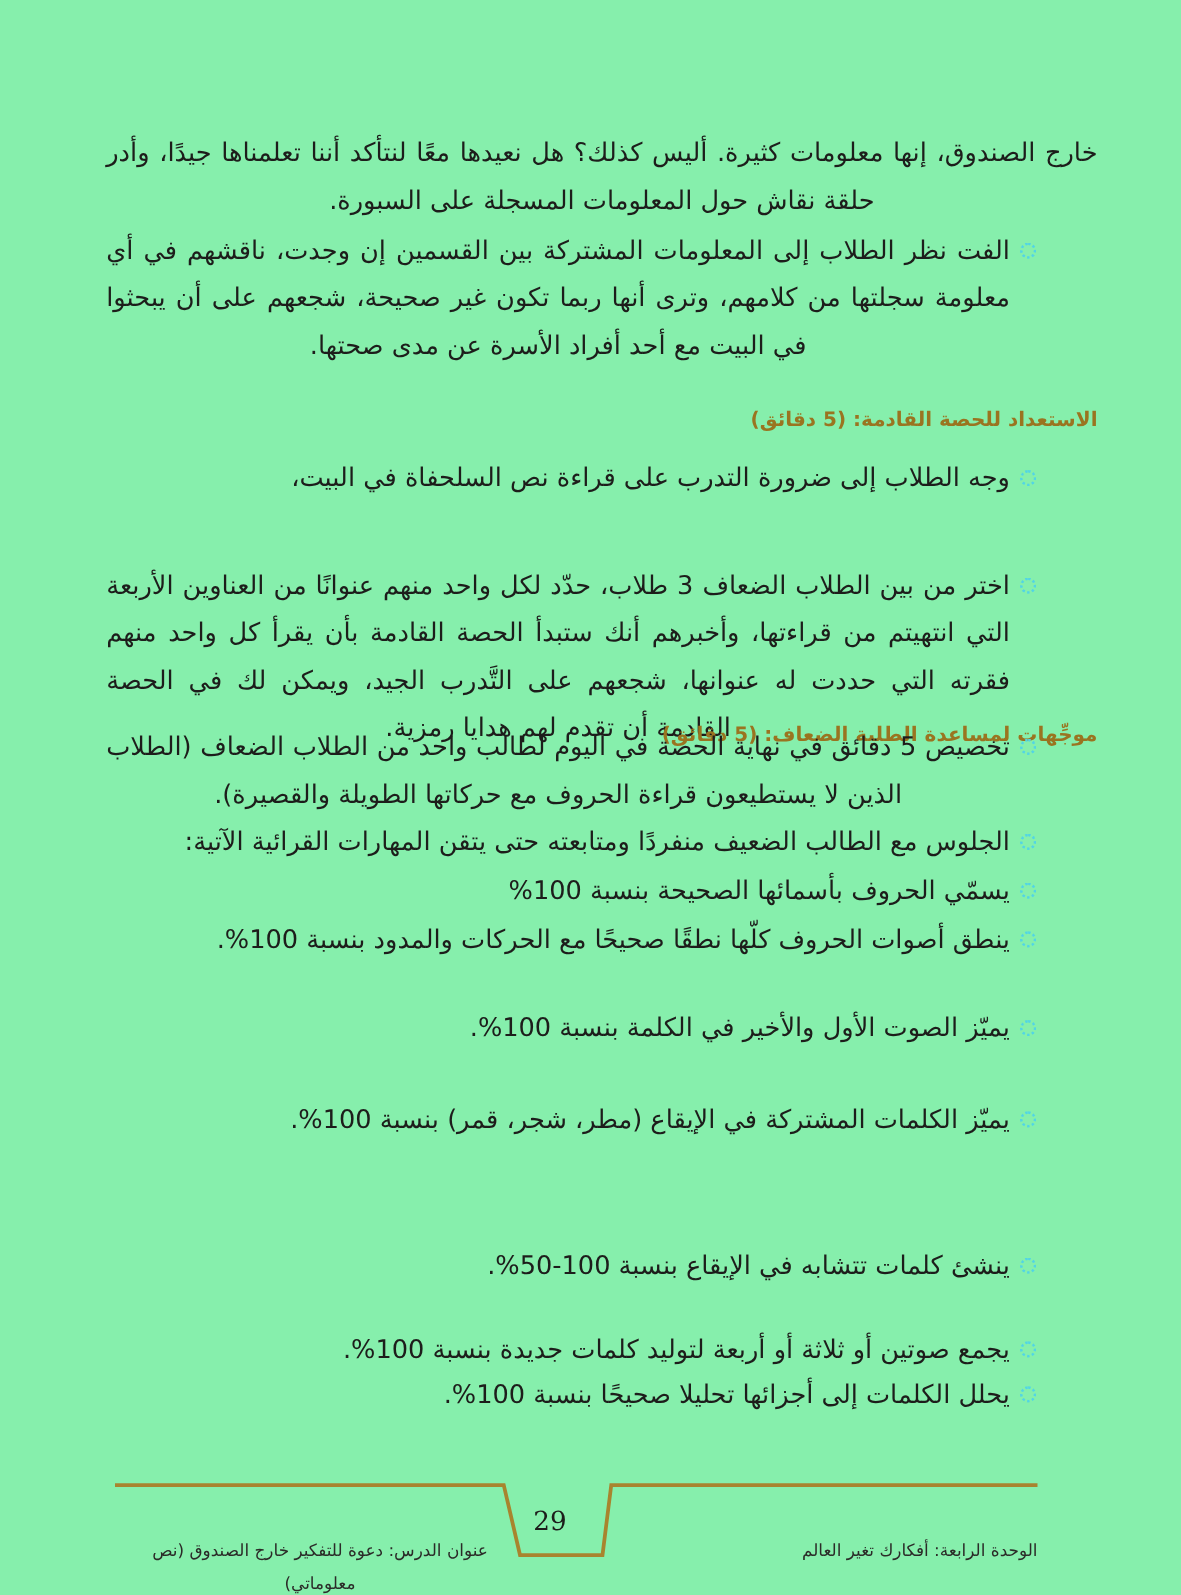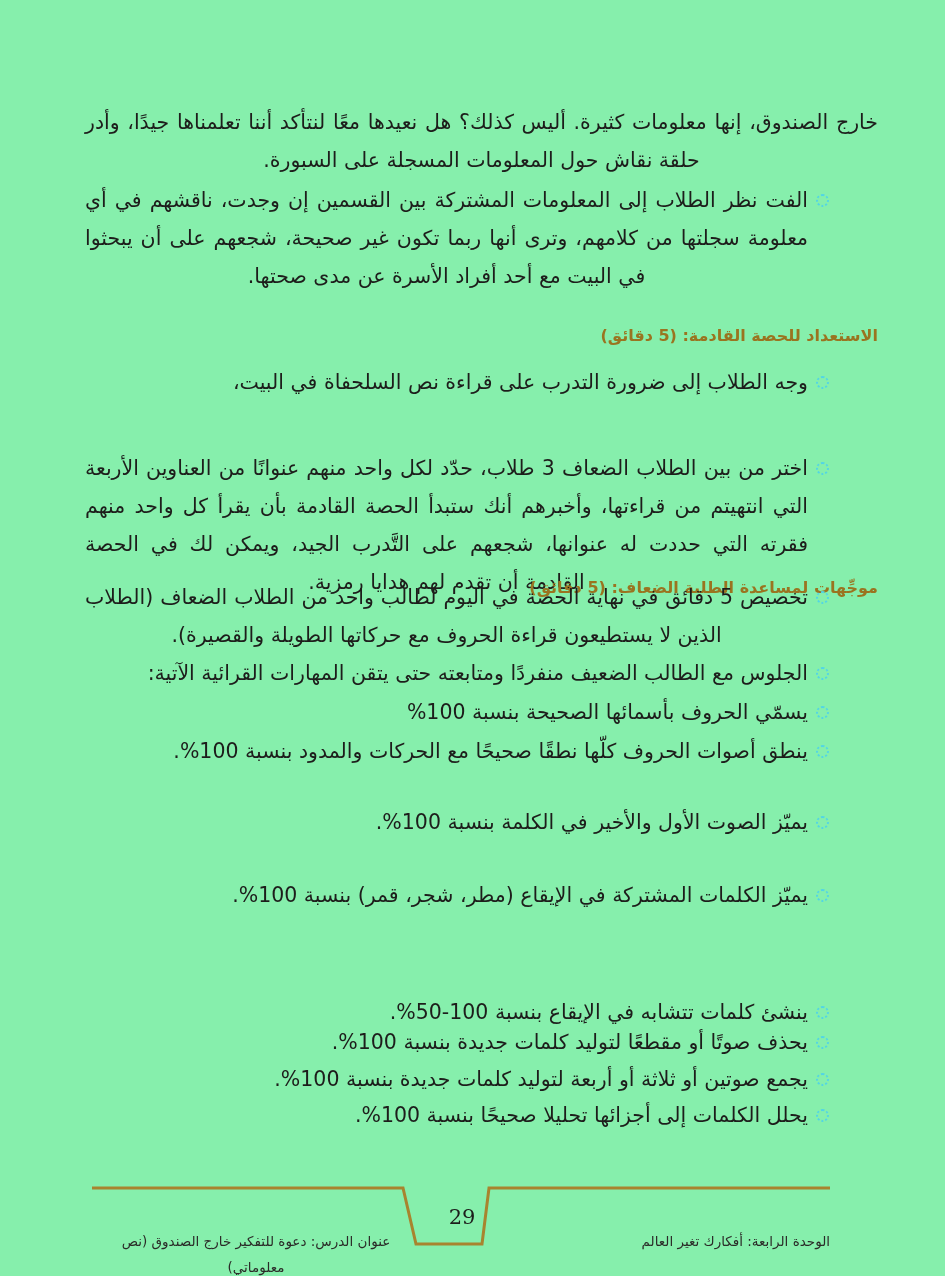--- a/index.html
+++ b/index.html
@@ -44,21 +44,21 @@
     border-radius:50%;
   }
   
   .b0{top:103px;}  .b1{top:181px;}  .b2{top:316px;}  .b3{top:363px;}
   .b4{top:401px;margin-top:48px;}  .b5{top:568px;}  .b6{top:578px;}  .b7{top:654px;}
   .b8{top:693px;}  .b9{top:732px;}  .b10{top:803px;} .b11{top:876px;}
   .b12{top:949px;margin-top:44px;} .b13{top:1023px;}.b14{top:1060px;}.b15{top:1096px;}
   
   .footer-svg{position:absolute;left:0;top:1170px;}
   .page-number{
-    position:absolute;left:426px;top:1205px;width:72px;
+    position:absolute;left:404px;top:1205px;width:72px;
     text-align:center;direction:ltr;
     font-family:"DejaVu Serif",serif;
     font-size:21px;color:#1d1d1b;
   }
   .footer-text{
     position:absolute;top:1208px;
     font-size:13.5px;line-height:26px;color:#2b2b28;margin-top:20px;
   }
   .footer-left{left:108px;width:296px;text-align:center;}
   .footer-right{right:115px;text-align:right;}
@@ -117,24 +117,20 @@
   <div class="block item single b11">
     <span class="bullet"></span>
     <span>يميّز الكلمات المشتركة في الإيقاع (مطر، شجر، قمر) بنسبة 100%.</span>
   </div>
 
   <div class="block item single b12">
     <span class="bullet"></span>
     <span>ينشئ كلمات تتشابه في الإيقاع بنسبة 100-50%.</span>
   </div>
 
-  <div class="block item single b13">
-    <span class="bullet"></span>
-    <span>يحذف صوتًا أو مقطعًا لتوليد كلمات جديدة بنسبة 100%.</span>
-  </div>
 
   <div class="block item single b14">
     <span class="bullet"></span>
     <span>يجمع صوتين أو ثلاثة أو أربعة لتوليد كلمات جديدة بنسبة 100%.</span>
   </div>
 
   <div class="block item single b15">
     <span class="bullet"></span>
     <span>يحلل الكلمات إلى أجزائها تحليلا صحيحًا بنسبة 100%.</span>
   </div>

